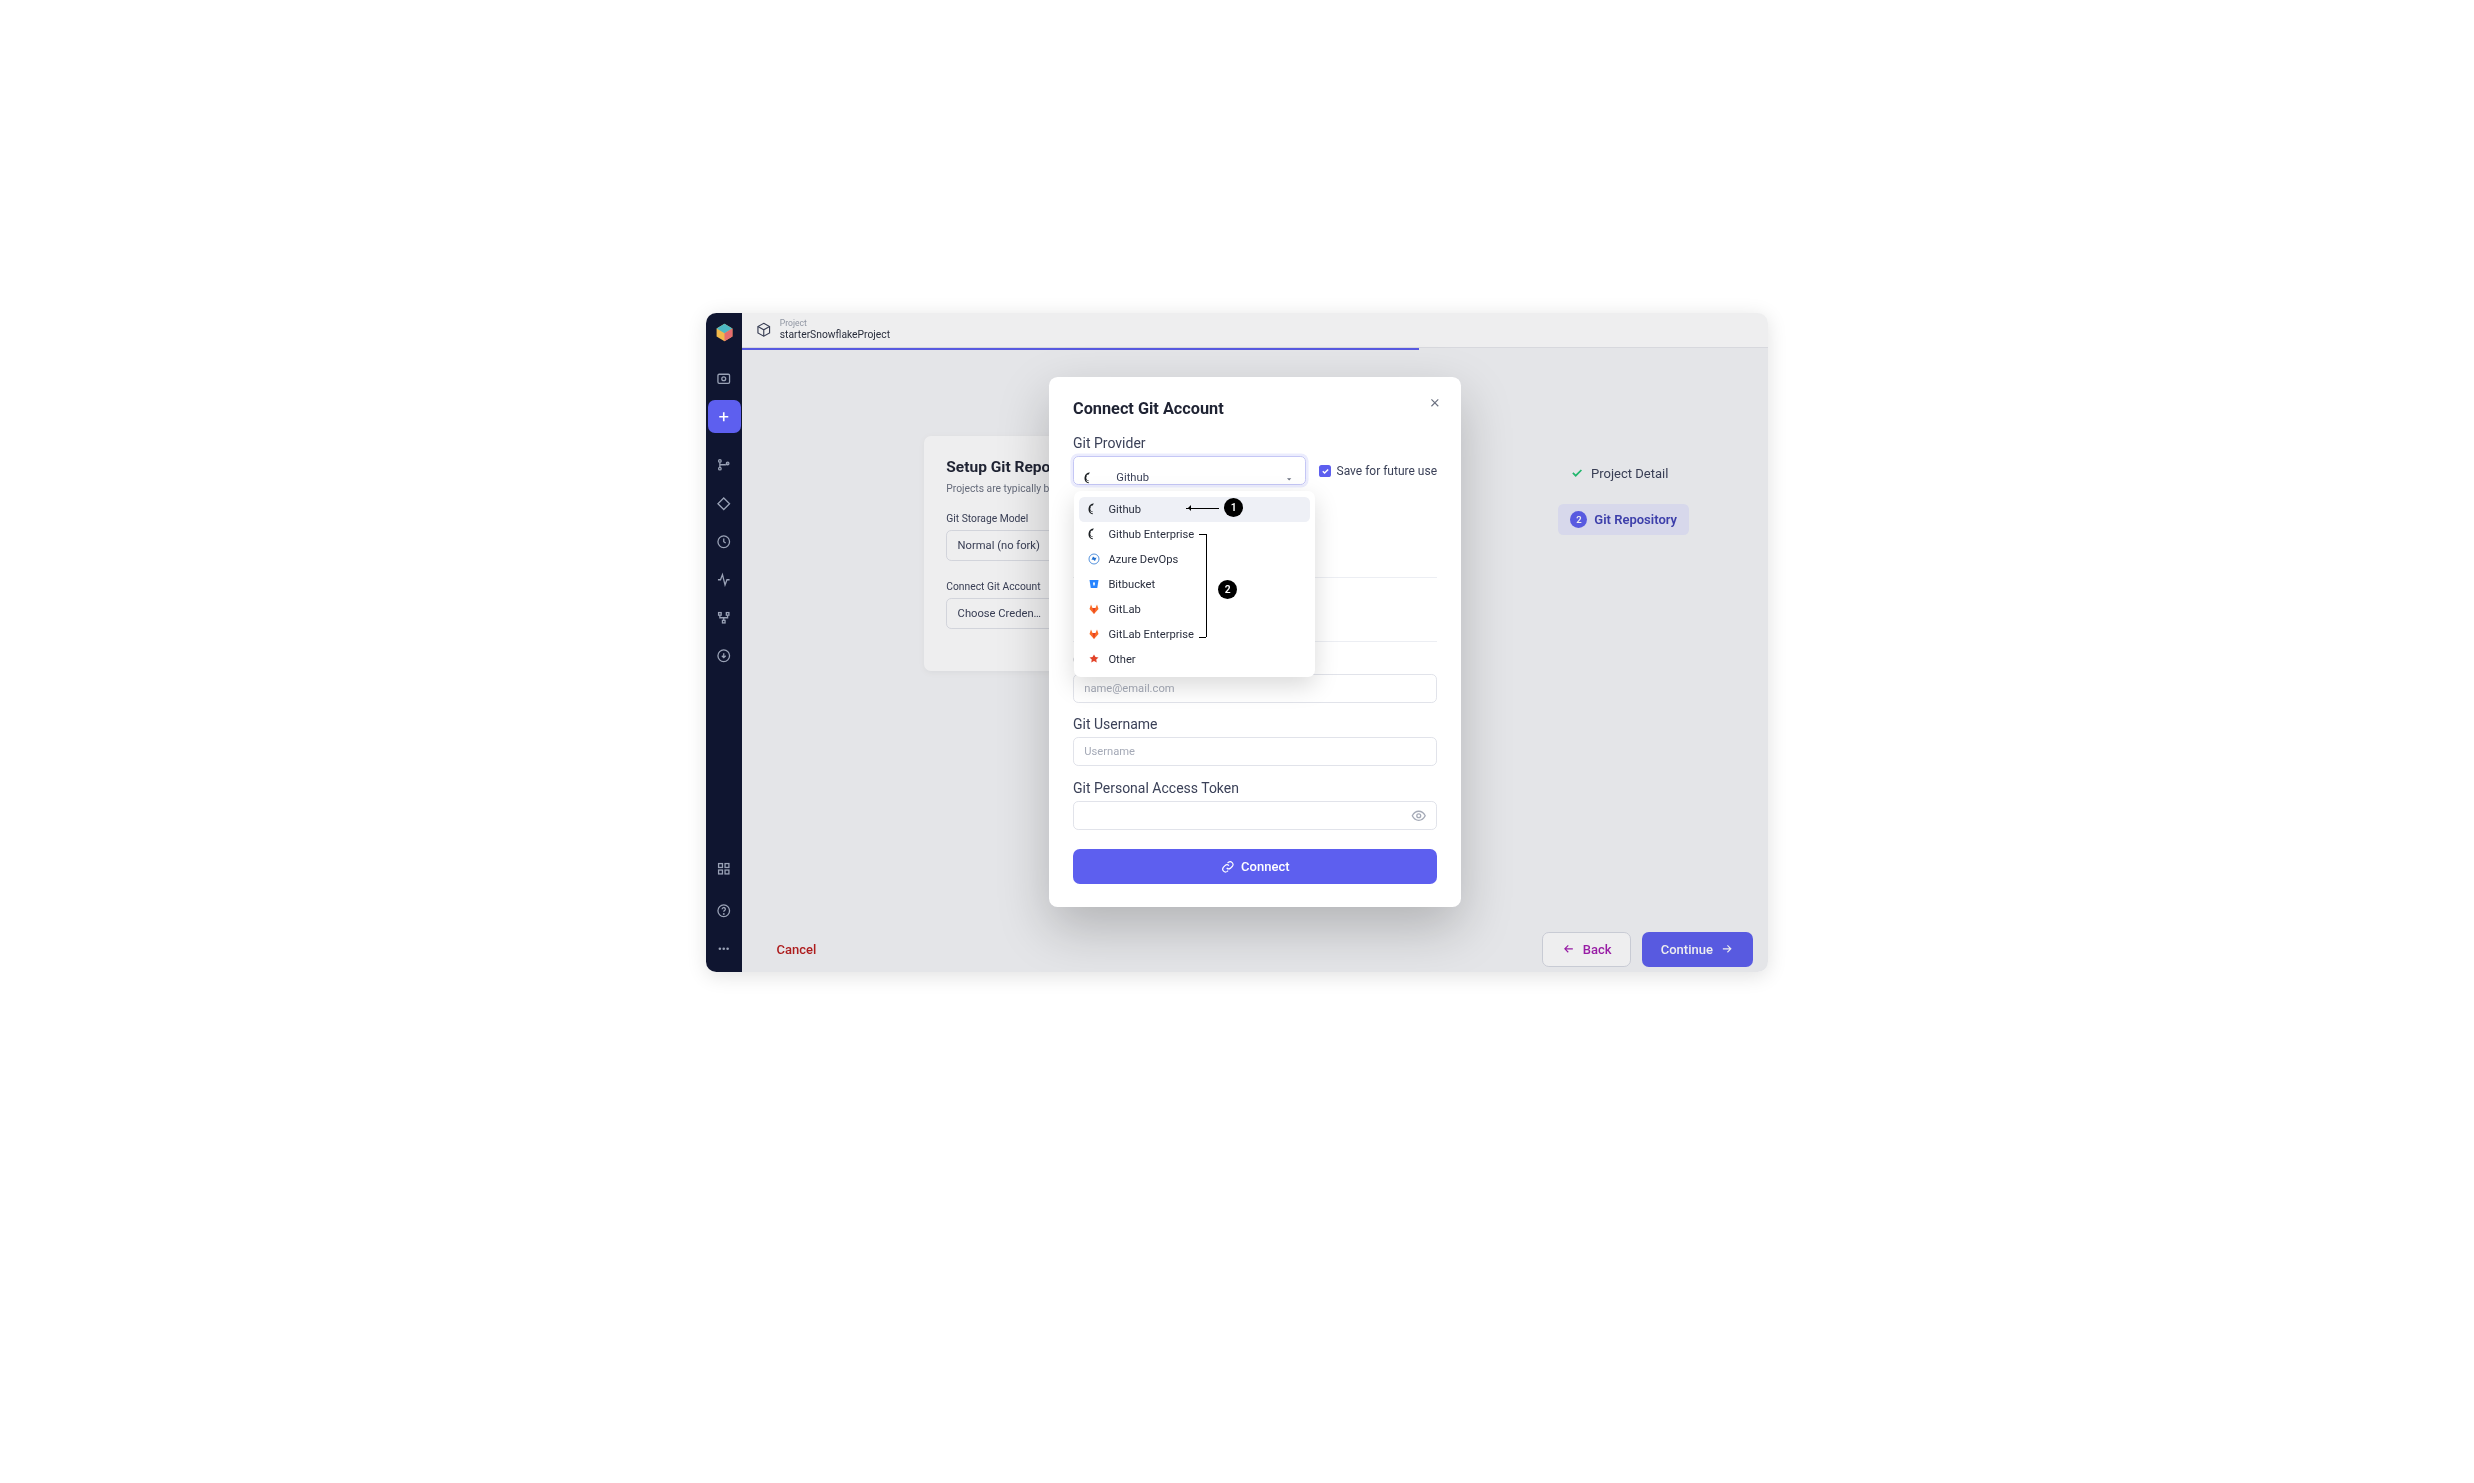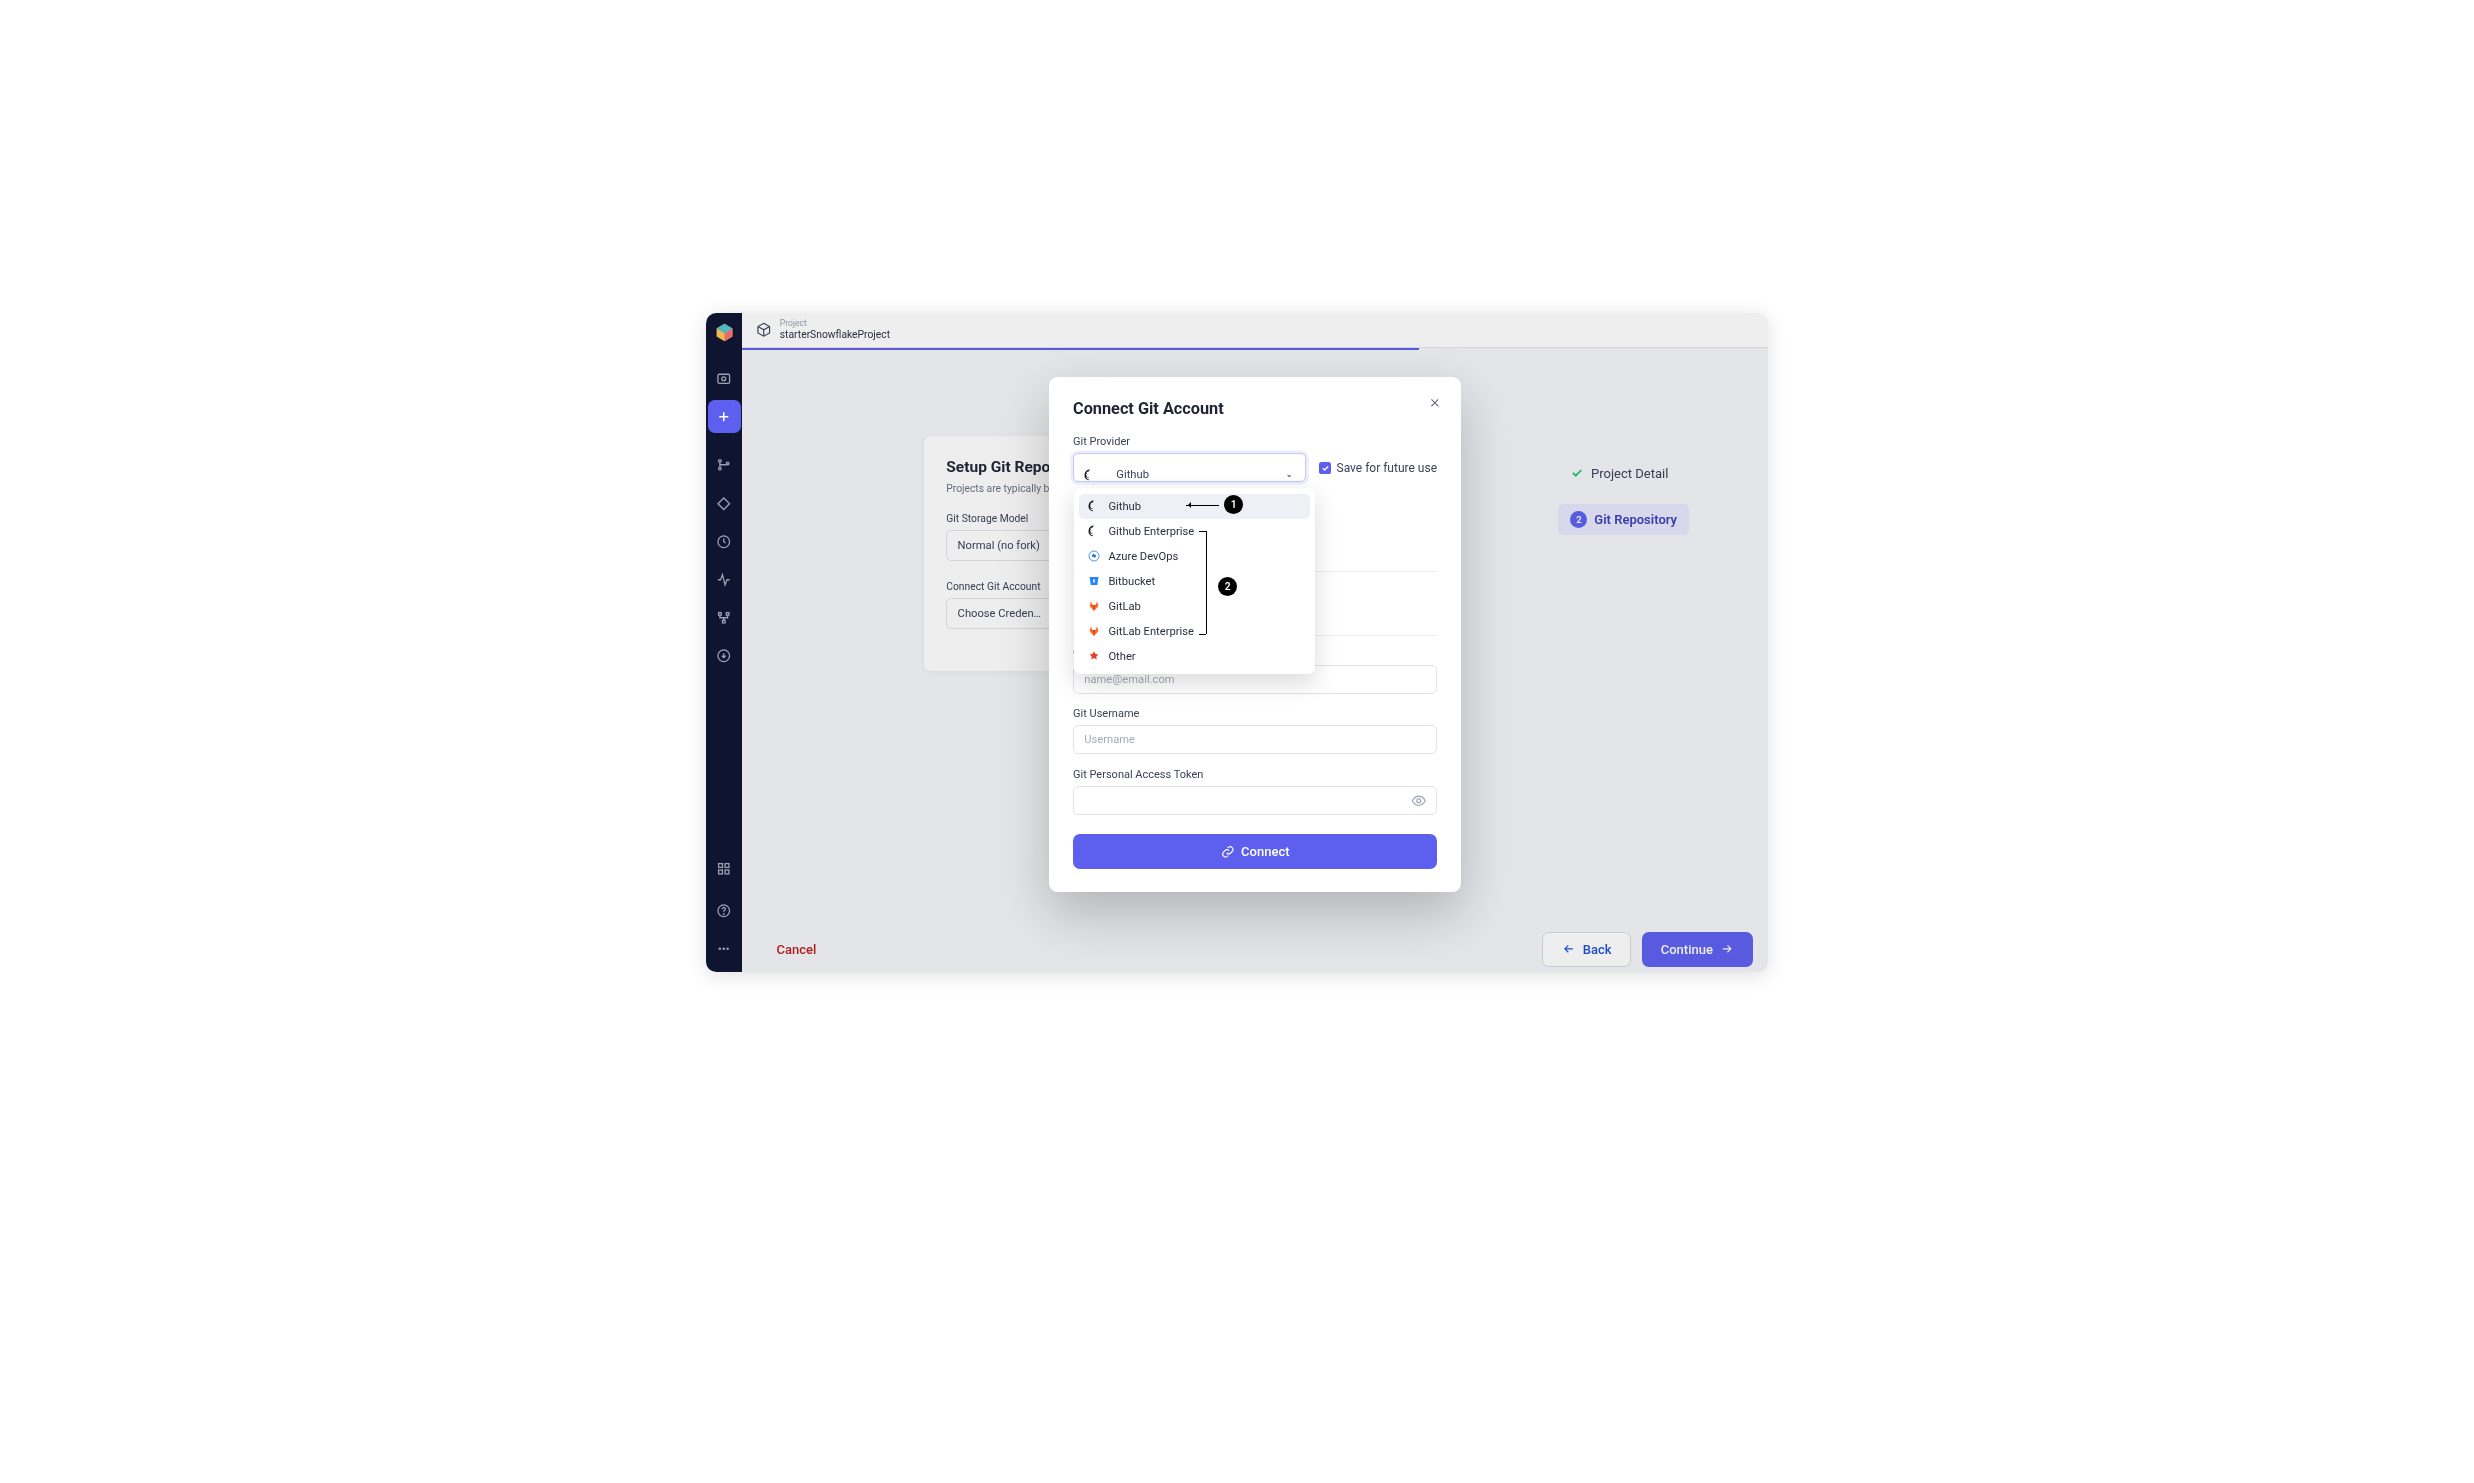--- a/index.html
+++ b/index.html
@@ -29,28 +29,28 @@
   
   .steps { position:absolute; right:79px; top:101px; display:flex; flex-direction:column; gap:8.6px; }
   .step { display:flex; align-items:center; gap:6.9px; padding:6.9px 12px; border-radius:5.2px; font-size:13px; color:#3b4158;margin-top:8px; }
   .step svg { color:#21c372; }
   .step.active { background:#e6e8fb; color:#3f41b5; font-weight:600; }
   .step .num { width:17px; height:17px; border-radius:50%; display:inline-flex; align-items:center; justify-content:center; font-size:9.5px; font-weight:600; background:#5d5fef; color:#fff; }
   
   .footer { position:absolute; bottom:0; left:0; right:0; height:46px; display:flex; align-items:center; padding:0 15.5px; }
   .btn { height:35px; padding:0 19px; border-radius:6.9px; display:inline-flex; align-items:center; gap:6.9px; font-size:13px; font-weight:500; cursor:pointer; border:none; }
   .btn-cancel { background:transparent; color:#b91c1c; }
-  .btn-back { background:#fff; border:0.9px solid #d6d9e2; color:#1d4ed8; margin-left:auto; }
+  .btn-back { background:#fff; border:0.9px solid #d6d9e2; color:#a21caf; margin-left:auto; }
   .btn-continue { background:#5d5fef; color:#fff; margin-left:10.3px; }
   
   .overlay { position:absolute; inset:0; background:rgba(33,36,52,0.08); display:flex; align-items:flex-start; justify-content:center; padding-top:64px; }
   .modal { width:412px; background:#fff; border-radius:8.6px; box-shadow:0 20.6px 52px rgba(0,0,0,0.22); padding:22.3px 24px 22.3px; position:relative; }
   .modal h2 { font-size:16.3px; font-weight:700; color:#1f2333; margin-bottom:17px; }
   .modal .close { position:absolute; top:19px; right:19px; color:#6b7180; cursor:pointer; }
-  .modal .label { font-size:11px; color:#3b4158; margin-bottom:5.2px; }
+  .modal .label { font-size:14px; color:#3b4158; margin-bottom:5.2px; }
   .modal .row { display:flex; align-items:center; gap:13.7px; margin-bottom:6.9px; }
   .modal .sel { flex:1; height:29px; border:1.7px solid #c5c7f5; border-radius:5.2px; display:flex; align-items:flex-end; padding:0 10.3px; gap:20px; font-size:11.2px; color:#3b4158; position:relative; box-shadow:0 0 0 2.6px rgba(93,95,239,0.12); }
   .modal .sel .chev { margin-left:auto; color:#6b7180; }
   .modal .save { display:flex; align-items:center; gap:5.2px; font-size:12px; color:#3b4158; }
   .modal .save .chk { width:12px; height:12px; border-radius:2.6px; background:#5d5fef; display:inline-flex; align-items:center; justify-content:center; color:#fff; }
   .modal .save .chk svg { width:8.6px; height:8.6px; }
   
   .dd { position:absolute; left:0; top:34px; width:241px; background:#fff; border-radius:6.9px; box-shadow:0 8.6px 24px rgba(0,0,0,0.15); padding:5.2px; z-index:5; }
   .dd-item { display:flex; align-items:center; gap:8.6px; padding:6px 8.6px; border-radius:5.2px; font-size:11.2px; color:#2a2f3e; cursor:pointer; }
   .dd-item:hover, .dd-item.hi { background:#eef0f6; }

